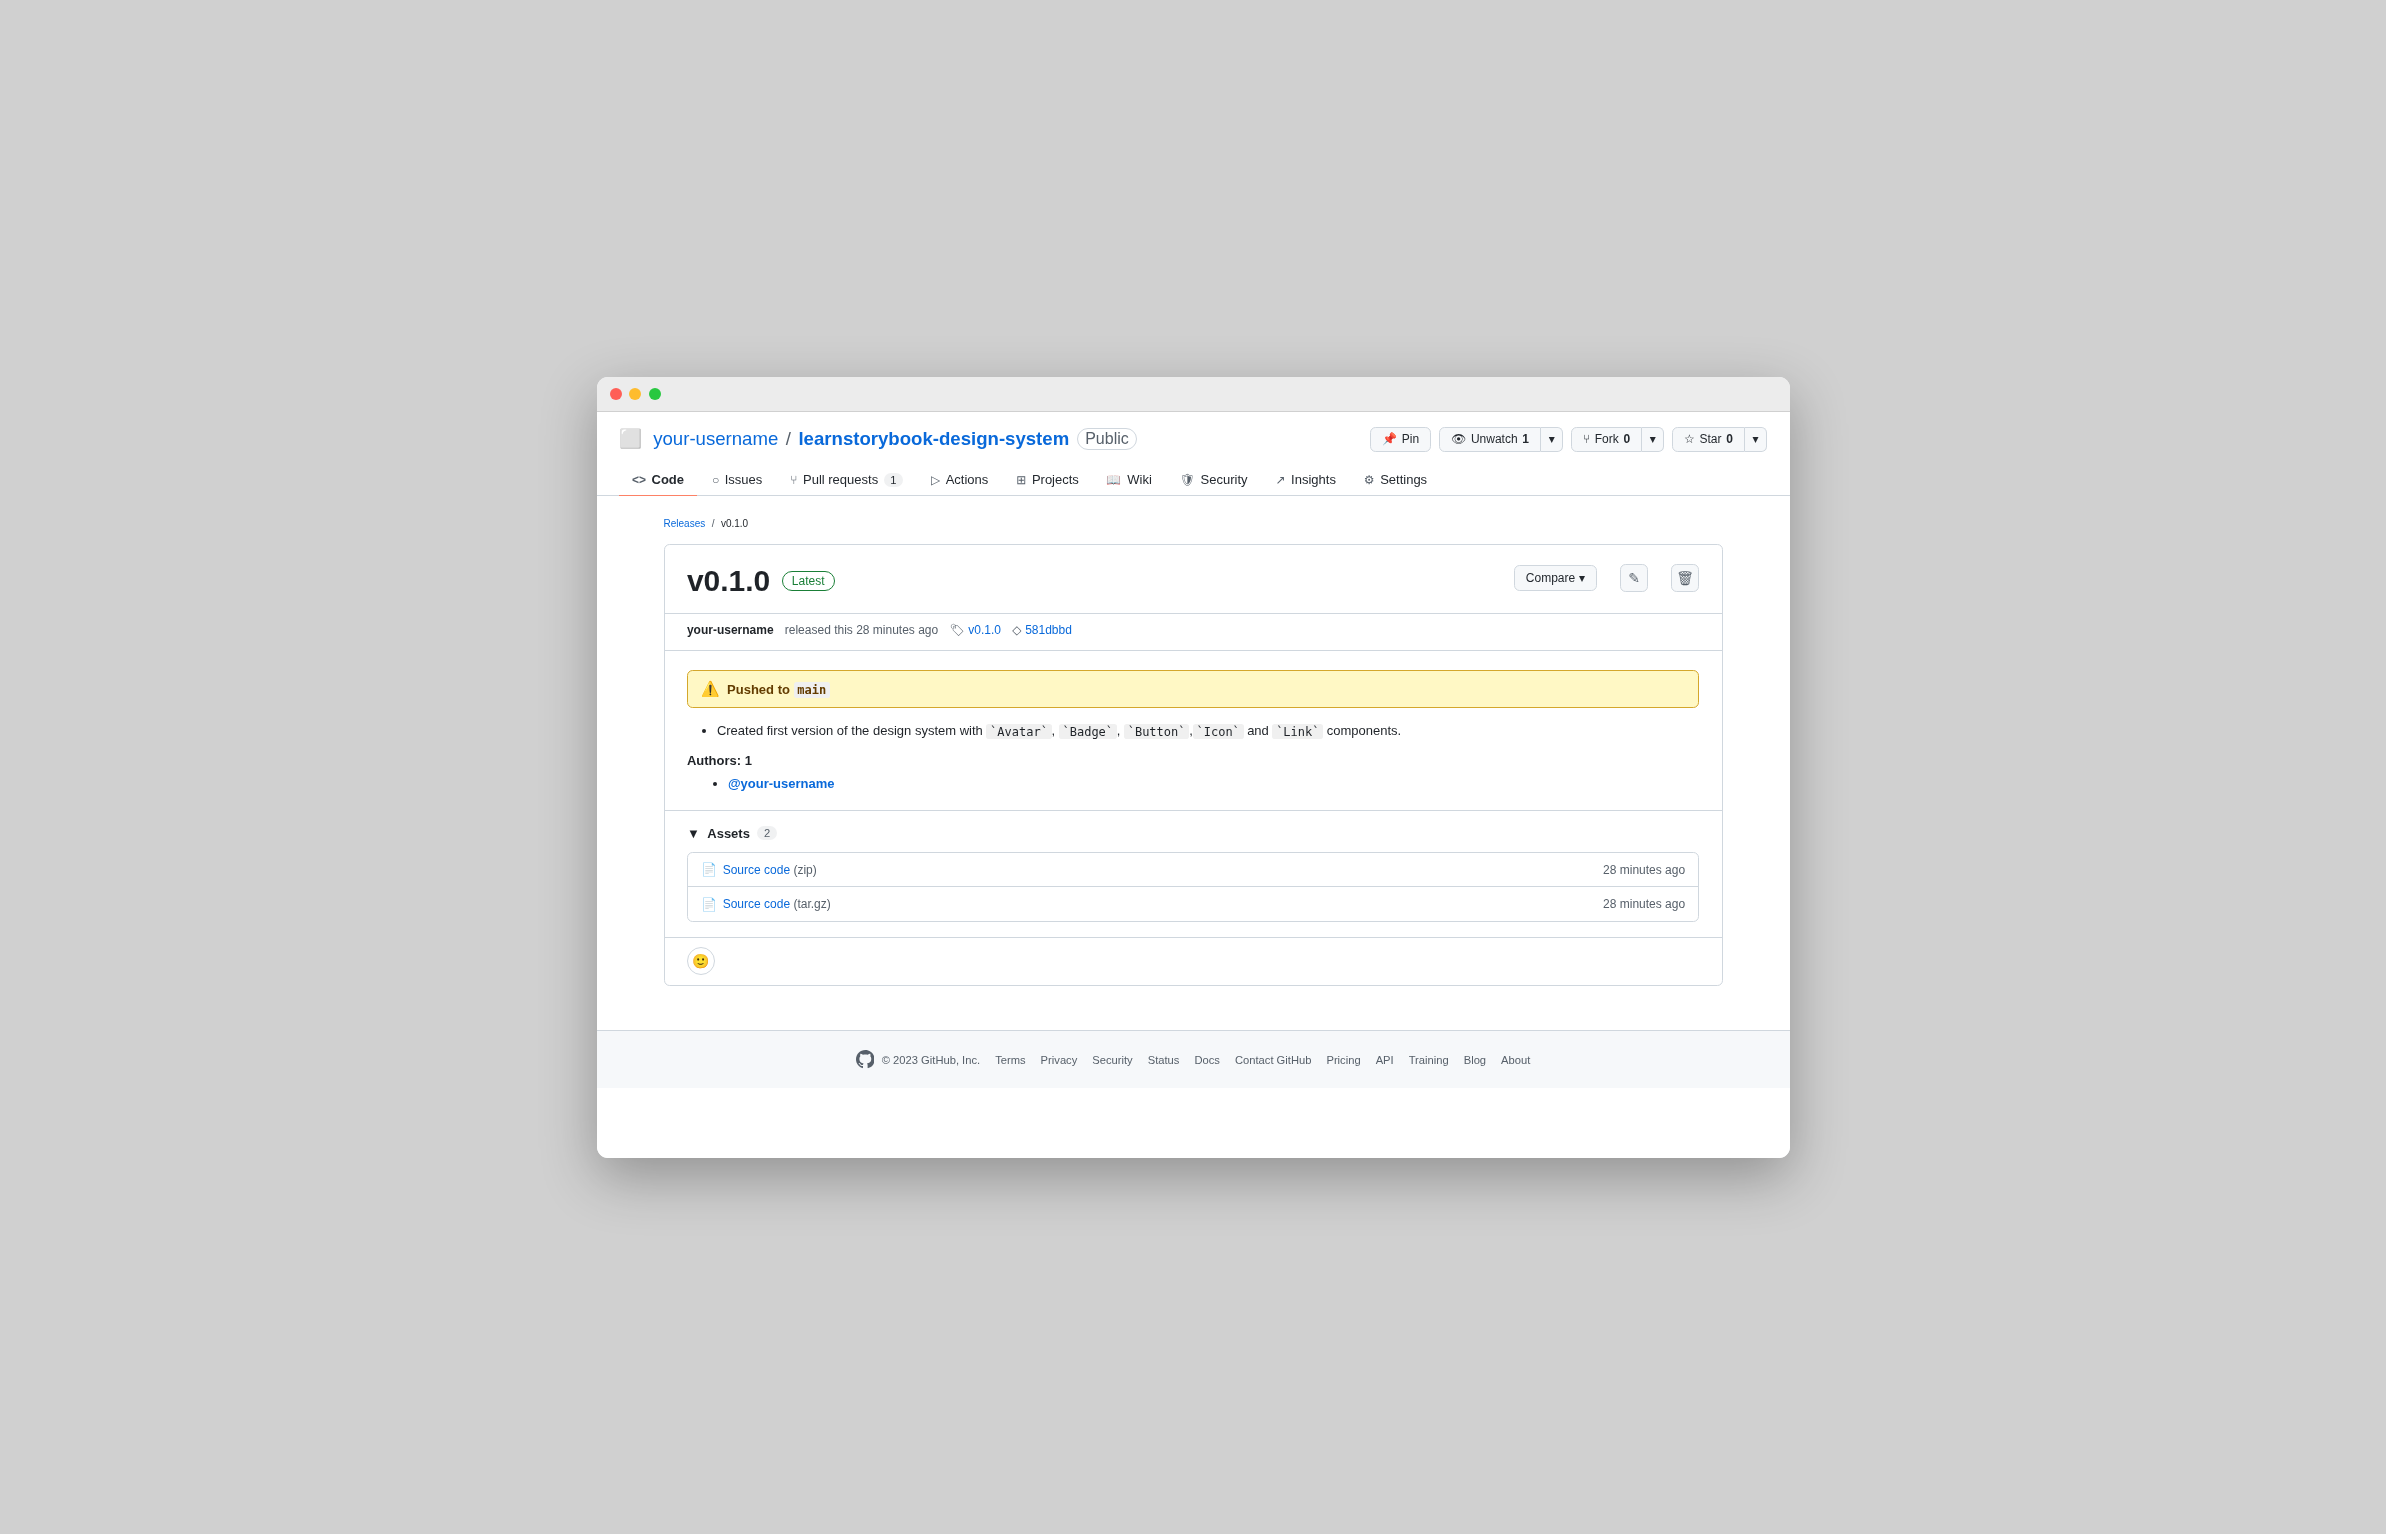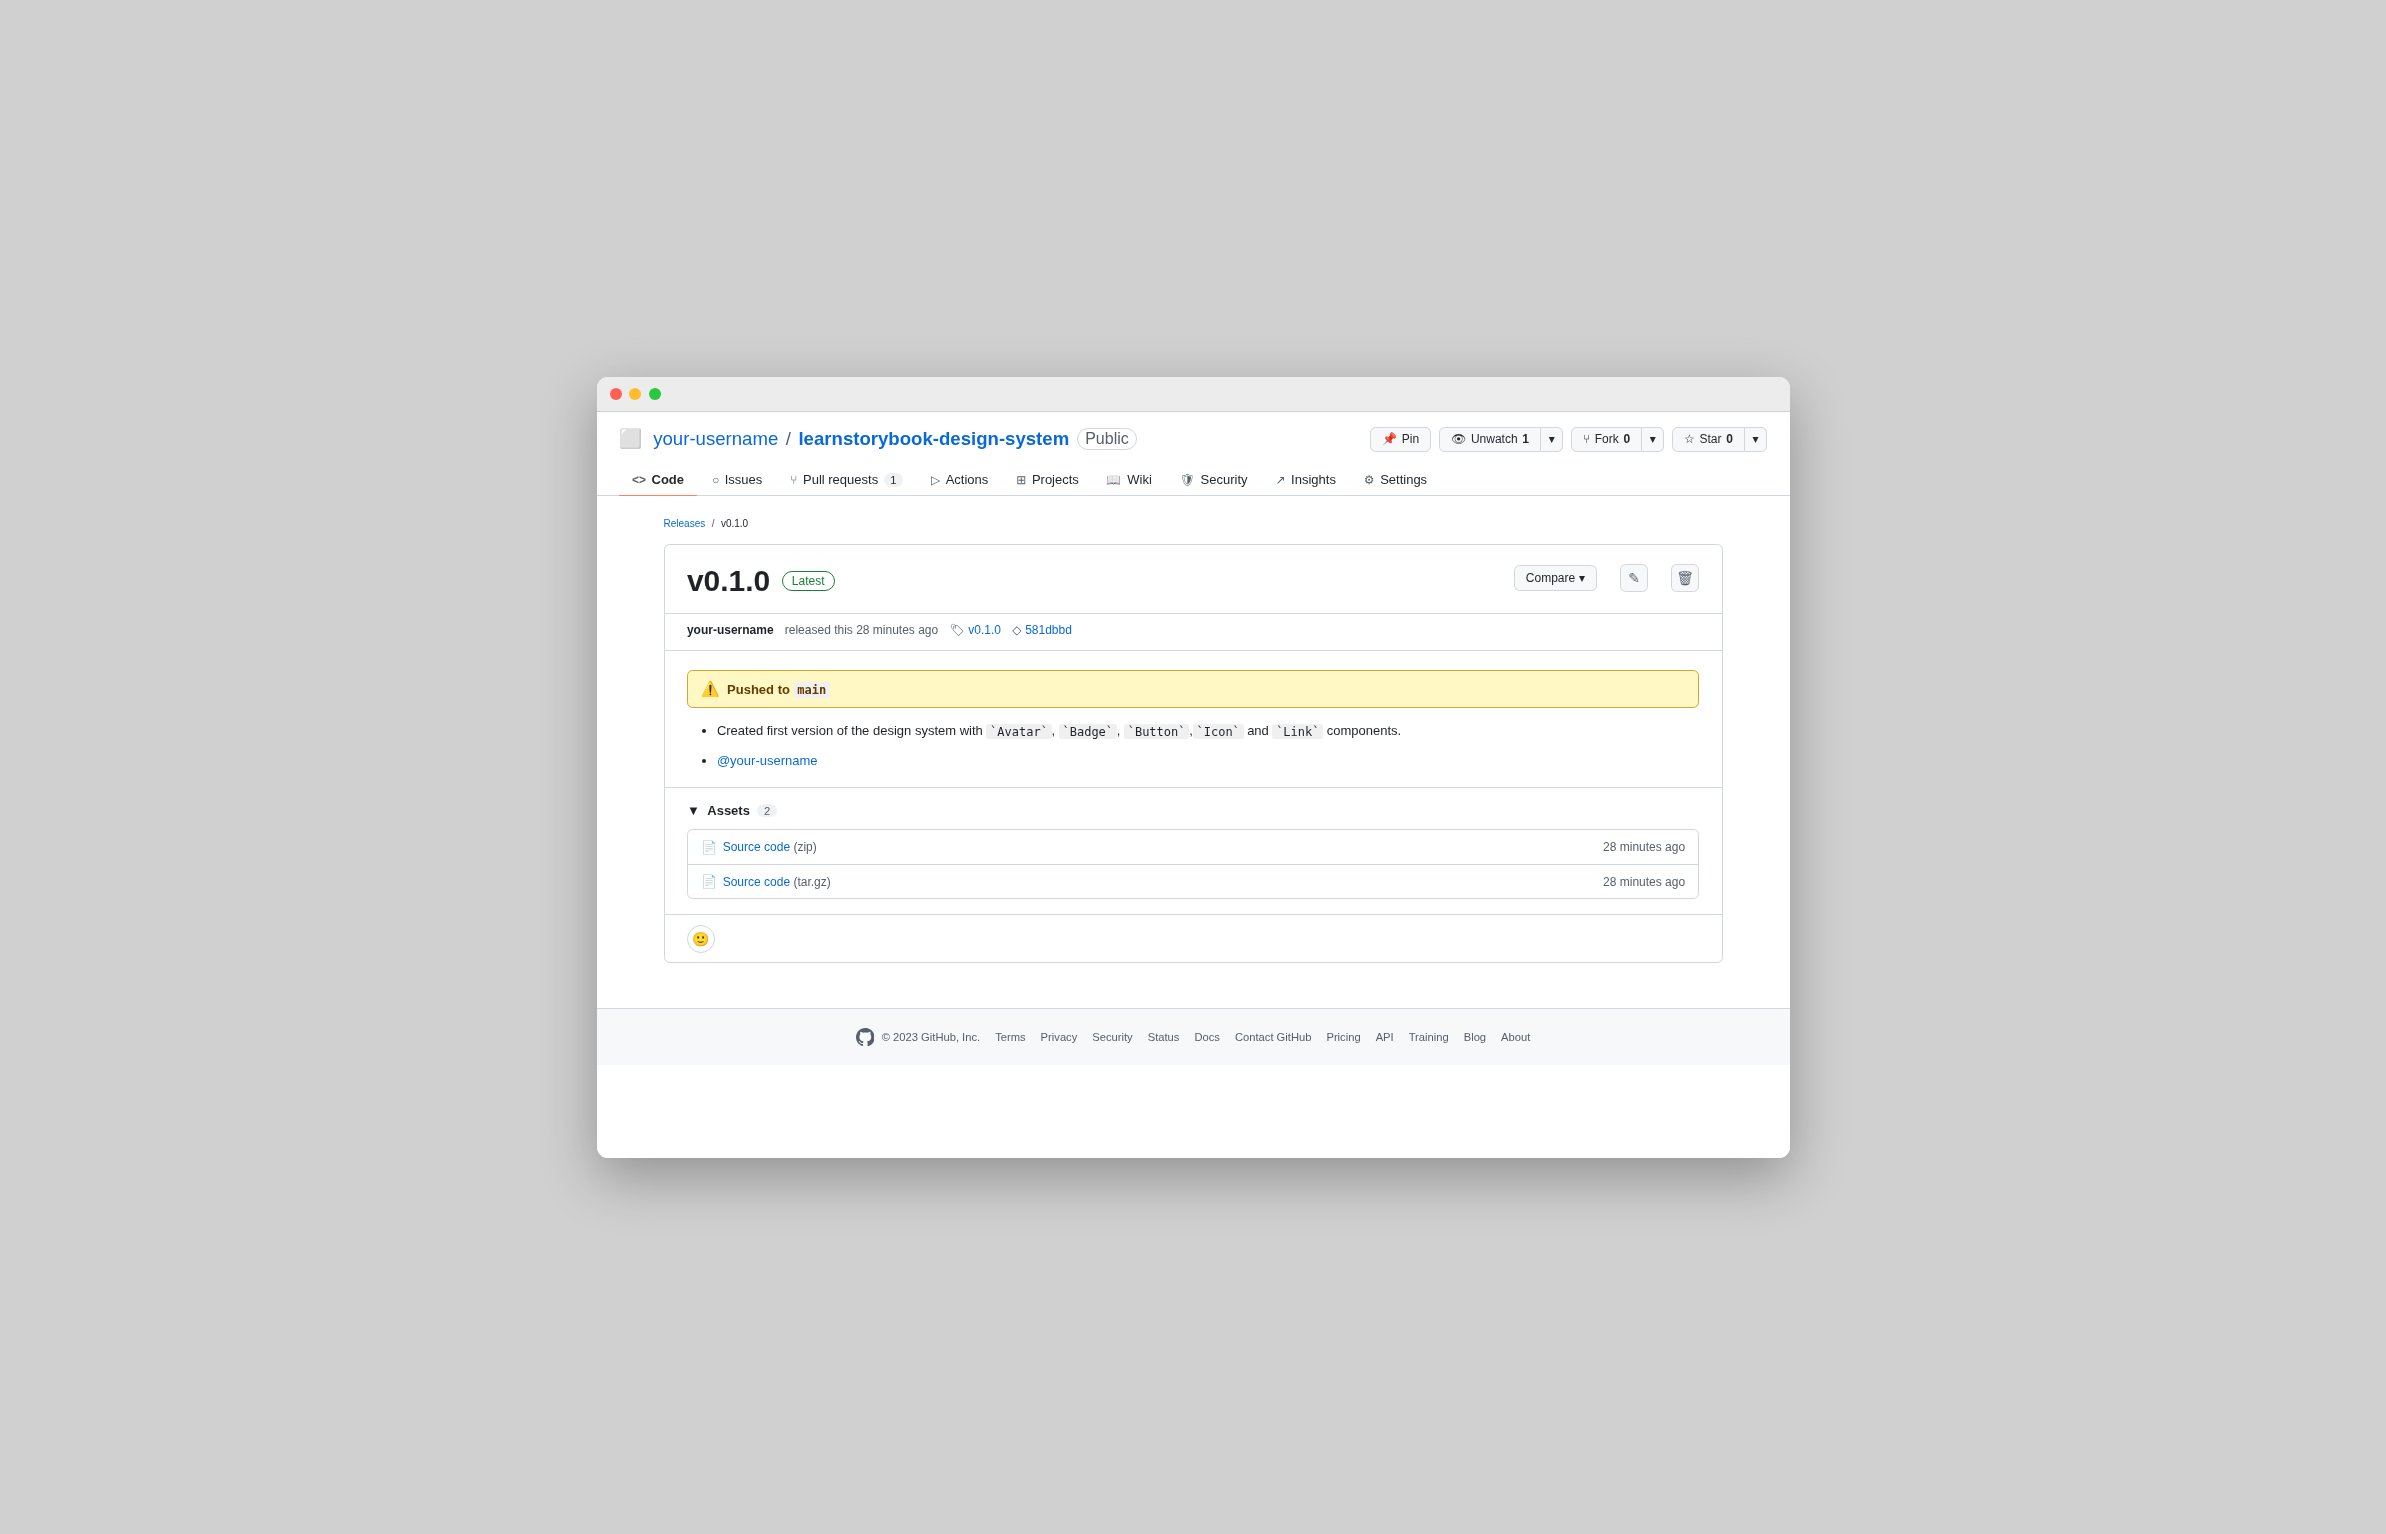--- a/index.html
+++ b/index.html
@@ -240,21 +240,21 @@
     .warning-icon { font-size: 15px; }
     .release-notes { margin-left: 15px; }
     .release-notes li {
       margin-bottom: 3.7px;
       list-style-type: disc;
       margin-left: 15px;
     }
     .authors-section { margin-top: 15px; }
     .authors-label { font-weight: 600; margin-bottom: 7.5px; }
     .authors-list { margin-left: 15px; }
-    .authors-list li { list-style-type: disc; margin-left: 15px; }
+    .authors-list li { list-style-type: disc; margin-left: 26px; font-weight: bold; }
     .authors-list a { color: #0969da; text-decoration: none; }
     
     .assets-section {
       padding: 15px 22.4px;
       border-bottom: 0.9px solid #d0d7de;
     }
     .assets-header {
       display: flex;
       align-items: center;
       gap: 7.5px;
@@ -482,20 +482,21 @@
           <div class="push-notice">
             <span class="warning-icon">⚠️</span>
             <span>Pushed to <code>main</code></span>
           </div>
           <ul class="release-notes">
             <li>
               <span>Created first version of the design system with <code>`Avatar`</code>, <code>`Badge`</code>, <code>`Button`</code>,<code>`Icon`</code> and <code>`Link`</code> components.</span>
             </li>
           </ul>
           <div class="authors-section">
+            <div class="authors-label">Authors: 1</div>
             <ul class="authors-list">
               <li>
                 <a href="#" style="color:#0969da;text-decoration:none;">@your-username</a>
               </li>
             </ul>
           </div>
         </div>
 
         <div class="assets-section">
           <div class="assets-header">

